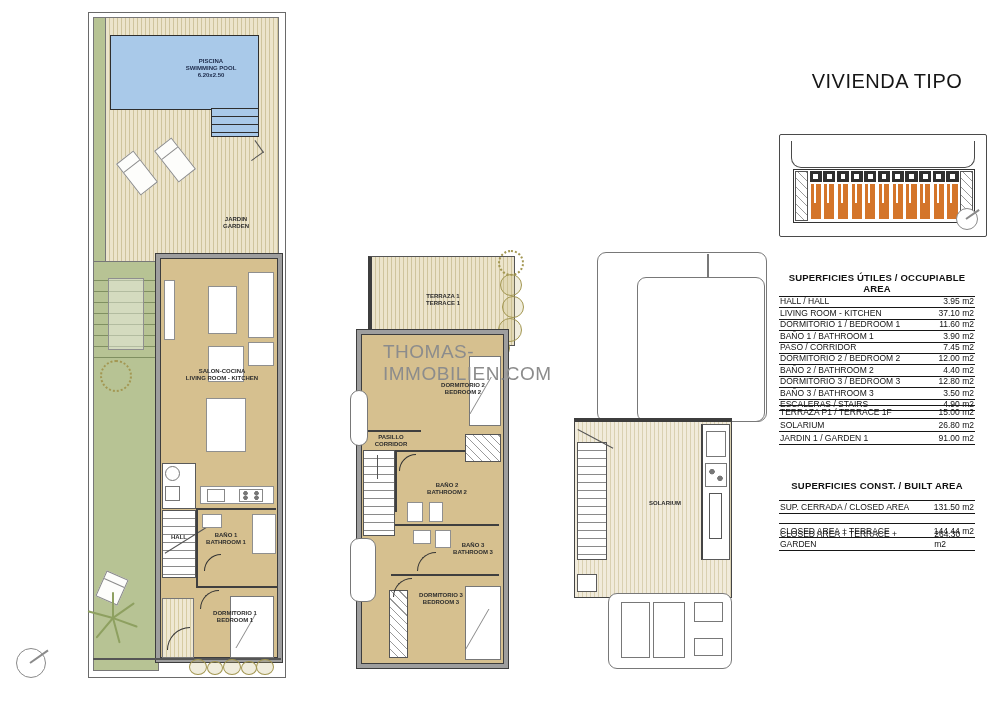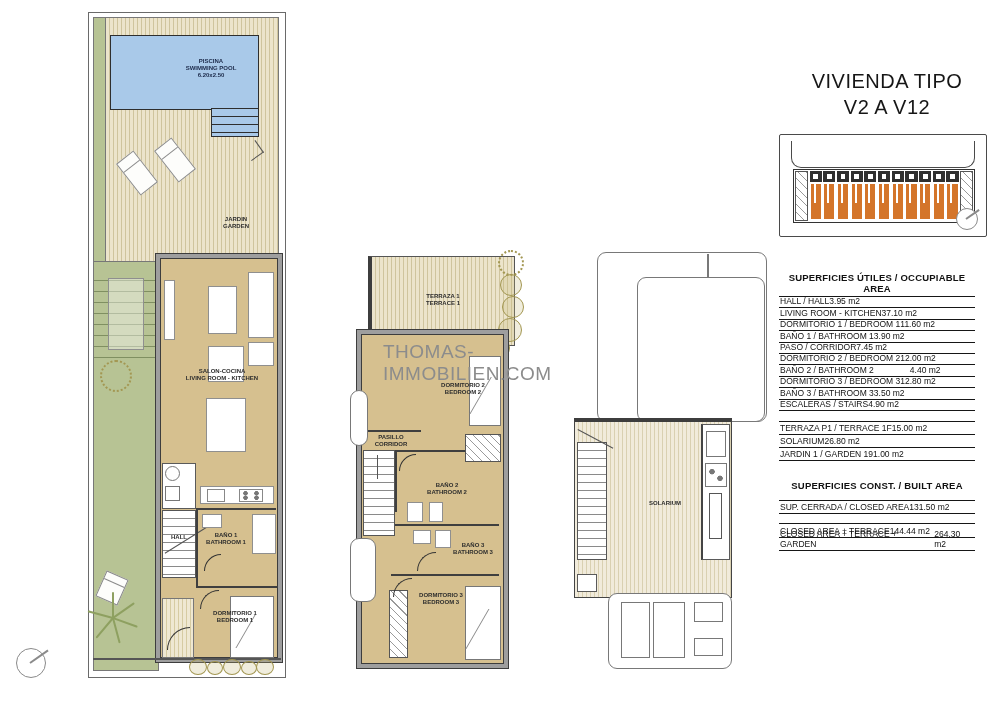--- a/index.html
+++ b/index.html
@@ -55,21 +55,21 @@
   .unit{flex:1;position:relative;background:#fff;}
   .unit .top{position:absolute;left:0;right:0;top:0;height:11px;background:#2f2f2f;}
   .unit .top:after{content:"";position:absolute;left:30%;right:30%;top:3px;bottom:3px;background:#fff;}
   .unit .body{position:absolute;left:1px;right:1px;top:13px;bottom:2px;background:#d4752a;}
   .unit .body:after{content:"";position:absolute;left:30%;width:2px;top:0;height:55%;background:#fff;}
   .endcell{width:11px;flex:none;}
   #siteplan .sp-compass{right:8px;bottom:6px;width:20px;height:20px;}
   .tbl-header{position:absolute;width:196px;left:779px;font-size:9.5px;font-weight:bold;
       letter-spacing:.2px;text-align:center;color:#111;}
   .tbl{position:absolute;left:779px;width:196px;border-top:1px solid #161616;}
-  .tbl .row{display:flex;justify-content:flex-start;align-items:flex-end;
+  .tbl .row{display:flex;justify-content:space-between;align-items:flex-end;
       border-bottom:1px solid #161616;font-size:8.5px;color:#111;padding:0 1px 1px 1px;
       box-sizing:border-box;}
   .tbl .row .v{font-weight:normal;}
 </style>
 </head>
 <body>
 
 <div id="canvas">
 
   <div class="abs boundary" style="left:88px;top:12px;width:196px;height:664px;">
@@ -252,21 +252,20 @@
       <div style="position:absolute;left:44px;top:8px;width:30px;height:54px;border:1px solid #787878;"></div>
       <div style="position:absolute;left:85px;top:8px;width:27px;height:18px;border:1px solid #787878;"></div>
       <div style="position:absolute;left:85px;top:44px;width:27px;height:16px;border:1px solid #787878;"></div>
     </div>
   </div>
 
   <div id="watermark">THOMAS-IMMOBILIEN.COM</div>
 
   <div id="title-block">
     <div>VIVIENDA TIPO</div>
-    <div>V2 A V12</div>
   </div>
 
   <div id="siteplan">
     <div class="street"></div>
     <div id="units-row">
       <div class="endcell hatch"></div>
 
       <div class="unit">
           <div class="top"></div>
           <div class="body"></div>
@@ -355,21 +354,21 @@
       <div class="row" style="height: 11.4px;">
         <span class="l">BAÑO 3 / BATHROOM 3</span>
         <span class="v">3.50 m2</span>
       </div>
       <div class="row" style="height: 11.4px;">
         <span class="l">ESCALERAS / STAIRS</span>
         <span class="v">4.90 m2</span>
       </div>
     </div>
 
-  <div class="tbl" style="top:421px;">
+  <div class="tbl" style="top:405px;">
 
   <div class="row" style="height: 13px;">
         <span class="l">TERRAZA P1 / TERRACE 1F</span>
         <span class="v">15.00 m2</span>
       </div>
       <div class="row" style="height: 13px;">
         <span class="l">SOLARIUM</span>
         <span class="v">26.80 m2</span>
       </div>
       <div class="row" style="height: 13px;">

